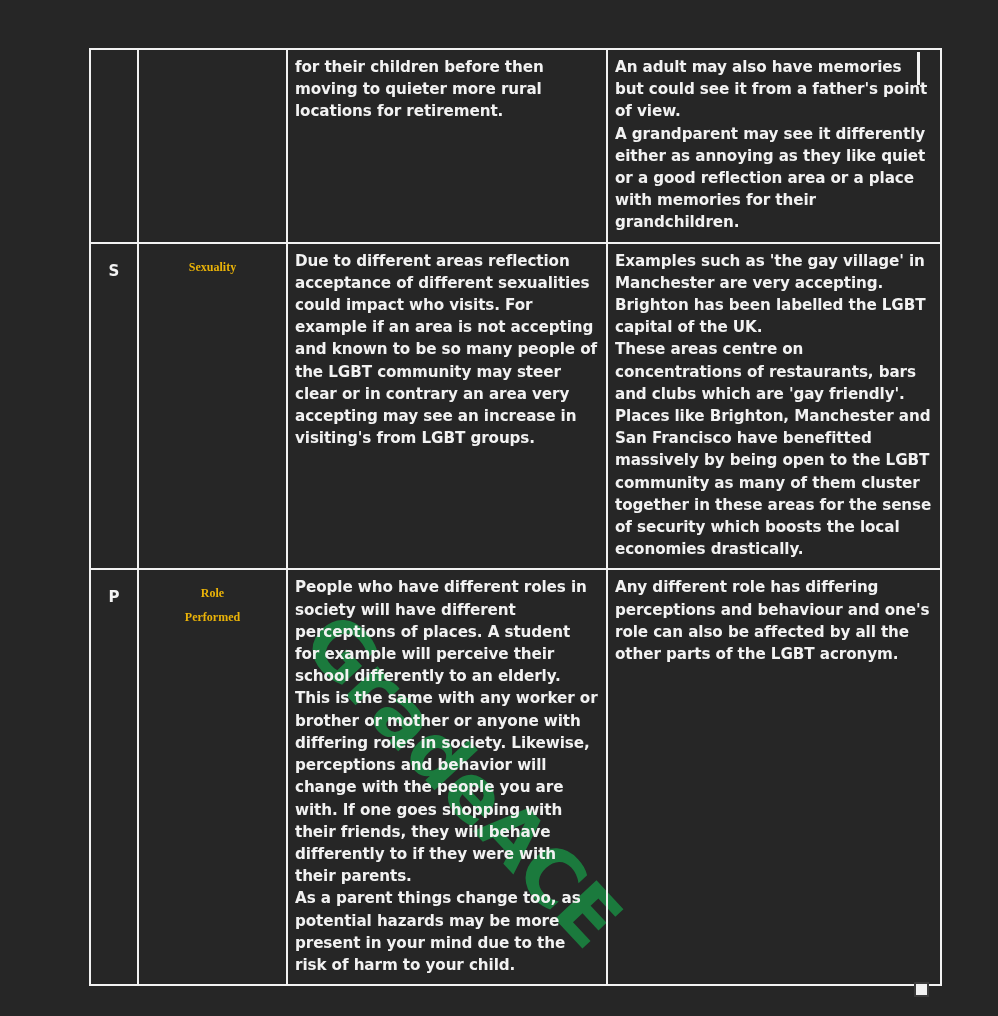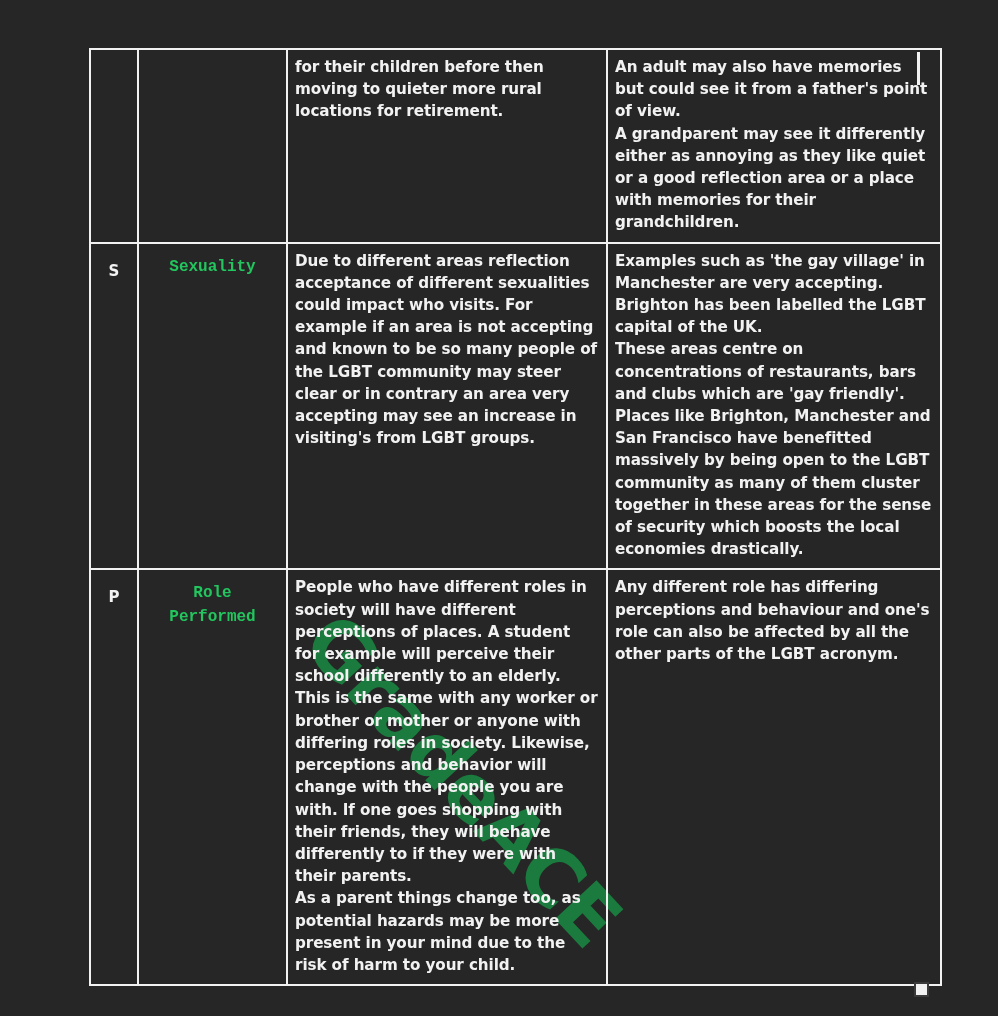--- a/index.html
+++ b/index.html
@@ -91,24 +91,24 @@
     line-height: 22px;
   }
 
   .cell-term {
     text-align: center;
   }
   .cell-term .cell-inner {
     padding-top: 11px;
   }
   .term-text {
-    font-family: Liberation Mono, monospace;
-    font-weight: 700;
-    font-size: 16px;
-    color: #22c55e;
+    font-family: Liberation Serif, serif;
+    font-weight: 700;
+    font-size: 12px;
+    color: #eab308;
     line-height: 24px;
     white-space: pre-line;
   }
 
   .body-text {
     font-family: "DejaVu Sans", sans-serif;
     font-weight: 700;
     font-size: 15.2px;
     color: #f2f2f2;
     line-height: 22.2px;

